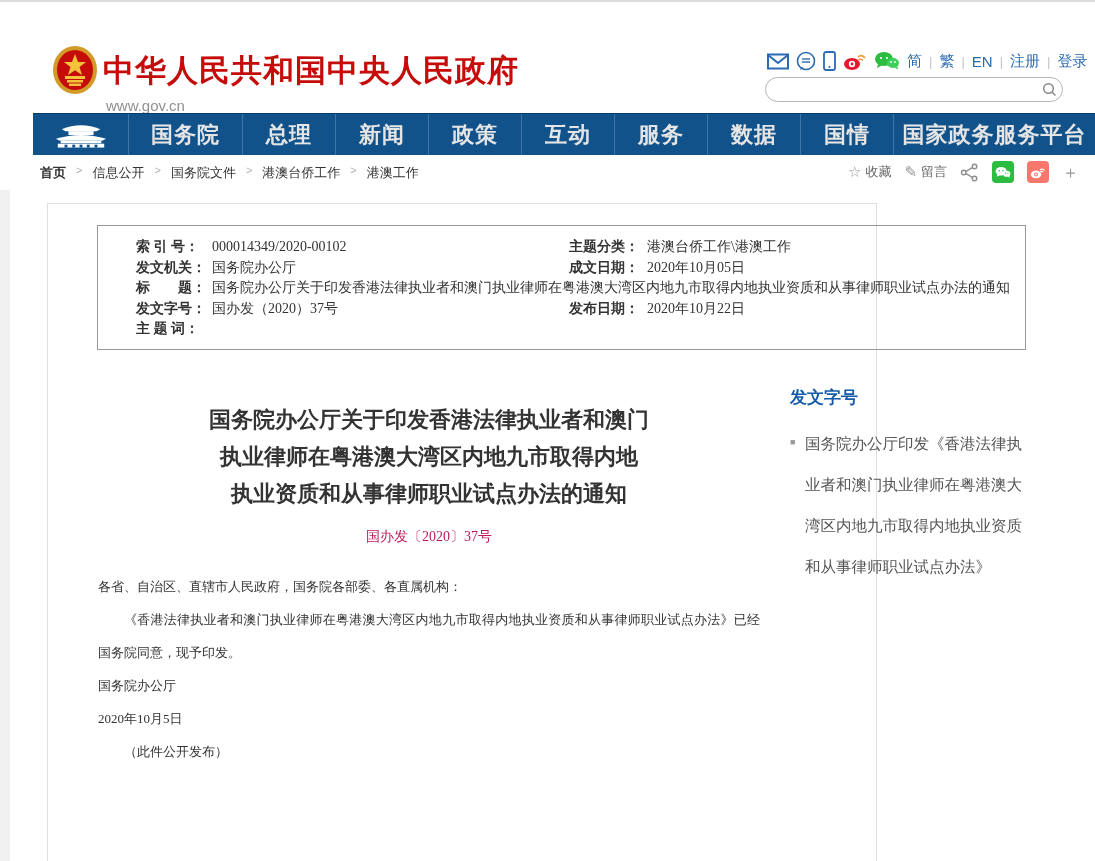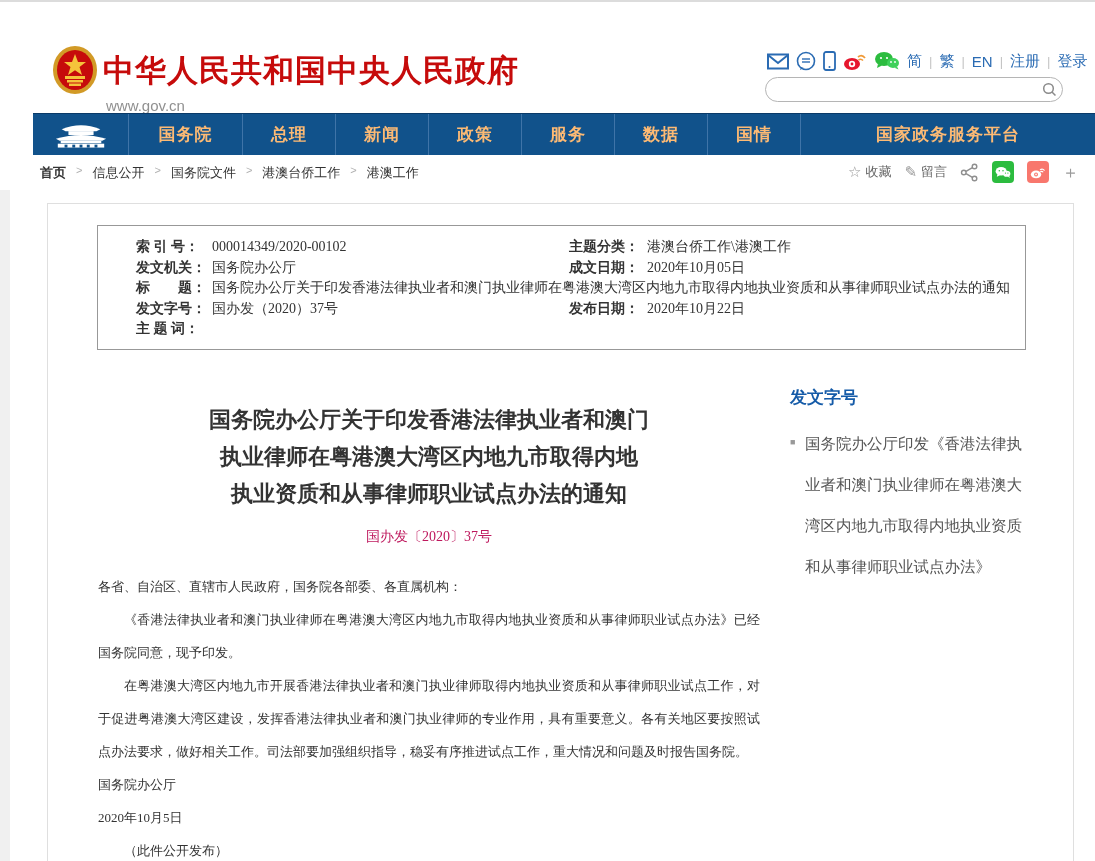--- a/index.html
+++ b/index.html
@@ -23,21 +23,21 @@
 
   .search-box{position:absolute;left:765px;top:77px;width:296px;height:23px;border:1px solid #b5b5b5;
               border-radius:13px;background:#fff;display:flex;align-items:center;}
   .search-box input{flex:1;border:none;outline:none;background:transparent;height:18px;
                     margin-left:12px;font-size:13px;color:#333;}
   .search-btn{width:26px;display:flex;align-items:center;justify-content:center;cursor:pointer;}
 
   
   .main-nav{position:absolute;left:33px;top:113px;width:1062px;height:42px;background:#11528b;
             border-top:1px solid #0a3a68;display:flex;box-sizing:border-box;}
-  .nav-cell{display:flex;align-items:center;justify-content:center;color:#fdba74;font-size:17px;
+  .nav-cell{display:flex;align-items:center;justify-content:center;color:#e5e5e5;font-size:22px;
             font-weight:bold;letter-spacing:1px;border-left:1px solid #3f74a8;cursor:pointer;}
   .nav-cell:first-child{border-left:none;flex:0 0 95px;}
   .nav-item{flex:0 0 92px;}
   .nav-item.wide{flex:0 0 113px;}
   .nav-item.last{flex:1;}
 
   
   .breadcrumb{position:absolute;left:40px;top:164px;font-size:13px;color:#333;display:flex;
               align-items:flex-start;gap:10px;white-space:nowrap;}
   .crumb{cursor:pointer;}
@@ -47,21 +47,21 @@
                  gap:13px;color:#666;font-size:13px;}
   .act{display:flex;align-items:center;gap:4px;cursor:pointer;}
   .act .glyph{color:#999;font-size:15px;}
   .sq-icon{width:22px;height:22px;border-radius:4px;display:flex;align-items:center;
            justify-content:center;cursor:pointer;}
   .sq-wechat{background:#2cbc3f;}
   .sq-weibo{background:#f8776d;}
   .plus-glyph{color:#9a9a9a;font-size:17px;cursor:pointer;}
 
   
-  .content-box{position:absolute;left:47px;top:203px;width:1027px;height:658px;background:#fff;
+  .content-box{position:absolute;left:47px;top:203px;width:830px;height:658px;background:#fff;
                border:1px solid #dfdfdf;border-bottom:none;box-sizing:border-box;}
 
   .meta-table{position:absolute;left:49px;top:21px;width:929px;height:125px;border:1px solid #989898;
               box-sizing:border-box;padding:11px 12px 0 38px;font-size:14px;line-height:20.5px;}
   .meta-grid{display:grid;grid-template-columns:76px 357px 78px auto;}
   .meta-grid .lab{font-weight:bold;white-space:nowrap;}
   .meta-grid .val{white-space:nowrap;overflow:hidden;}
   .span3{grid-column:2 / span 3;}
 
   .article{position:absolute;left:50px;top:197px;width:662px;}
@@ -174,20 +174,21 @@
       <rect x="21" y="23" width="3" height="3" fill="#11528b"></rect>
       <rect x="28.5" y="23" width="3" height="3" fill="#11528b"></rect>
       <rect x="36" y="23" width="3" height="3" fill="#11528b"></rect>
       <rect x="44" y="23" width="3" height="3" fill="#11528b"></rect>
     </svg>
   </div>
   <div class="nav-cell nav-item wide">国务院</div>
   <div class="nav-cell nav-item">总理</div>
   <div class="nav-cell nav-item">新闻</div>
   <div class="nav-cell nav-item">政策</div>
+  <div class="nav-cell nav-item">互动</div>
   <div class="nav-cell nav-item">服务</div>
   <div class="nav-cell nav-item">数据</div>
   <div class="nav-cell nav-item">国情</div>
   <div class="nav-cell nav-item last">国家政务服务平台</div>
 </div>
 
 <div class="breadcrumb">
   <span class="crumb home">首页</span>
   <span class="crumb-sep">&gt;</span>
   <span class="crumb">信息公开</span>
@@ -268,21 +269,20 @@
     </div>
   </div>
 
   <div class="article serif">
     <h1>国务院办公厅关于印发香港法律执业者和澳门
 执业律师在粤港澳大湾区内地九市取得内地
 执业资质和从事律师职业试点办法的通知</h1>
     <div class="doc-number">国办发〔2020〕37号</div>
     <p class="p-first">各省、自治区、直辖市人民政府，国务院各部委、各直属机构：</p>
     <p class="indent">《香港法律执业者和澳门执业律师在粤港澳大湾区内地九市取得内地执业资质和从事律师职业试点办法》已经国务院同意，现予印发。</p>
-    <p class="indent">在粤港澳大湾区内地九市开展香港法律执业者和澳门执业律师取得内地执业资质和从事律师职业试点工作，对于促进粤港澳大湾区建设，发挥香港法律执业者和澳门执业律师的专业作用，具有重要意义。各有关地区要按照试点办法要求，做好相关工作。司法部要加强组织指导，稳妥有序推进试点工作，重大情况和问题及时报告国务院。</p>
     <p class="sig">国务院办公厅</p>
     <p class="sig-date">2020年10月5日</p>
     <p class="indent">（此件公开发布）</p>
   </div>
 
   <div class="sidebar">
     <div class="sidebar-title">发文字号</div>
     <div class="sidebar-item serif">
       <span class="bullet">■</span>
       <span>国务院办公厅印发《香港法律执业者和澳门执业律师在粤港澳大湾区内地九市取得内地执业资质和从事律师职业试点办法》</span>

